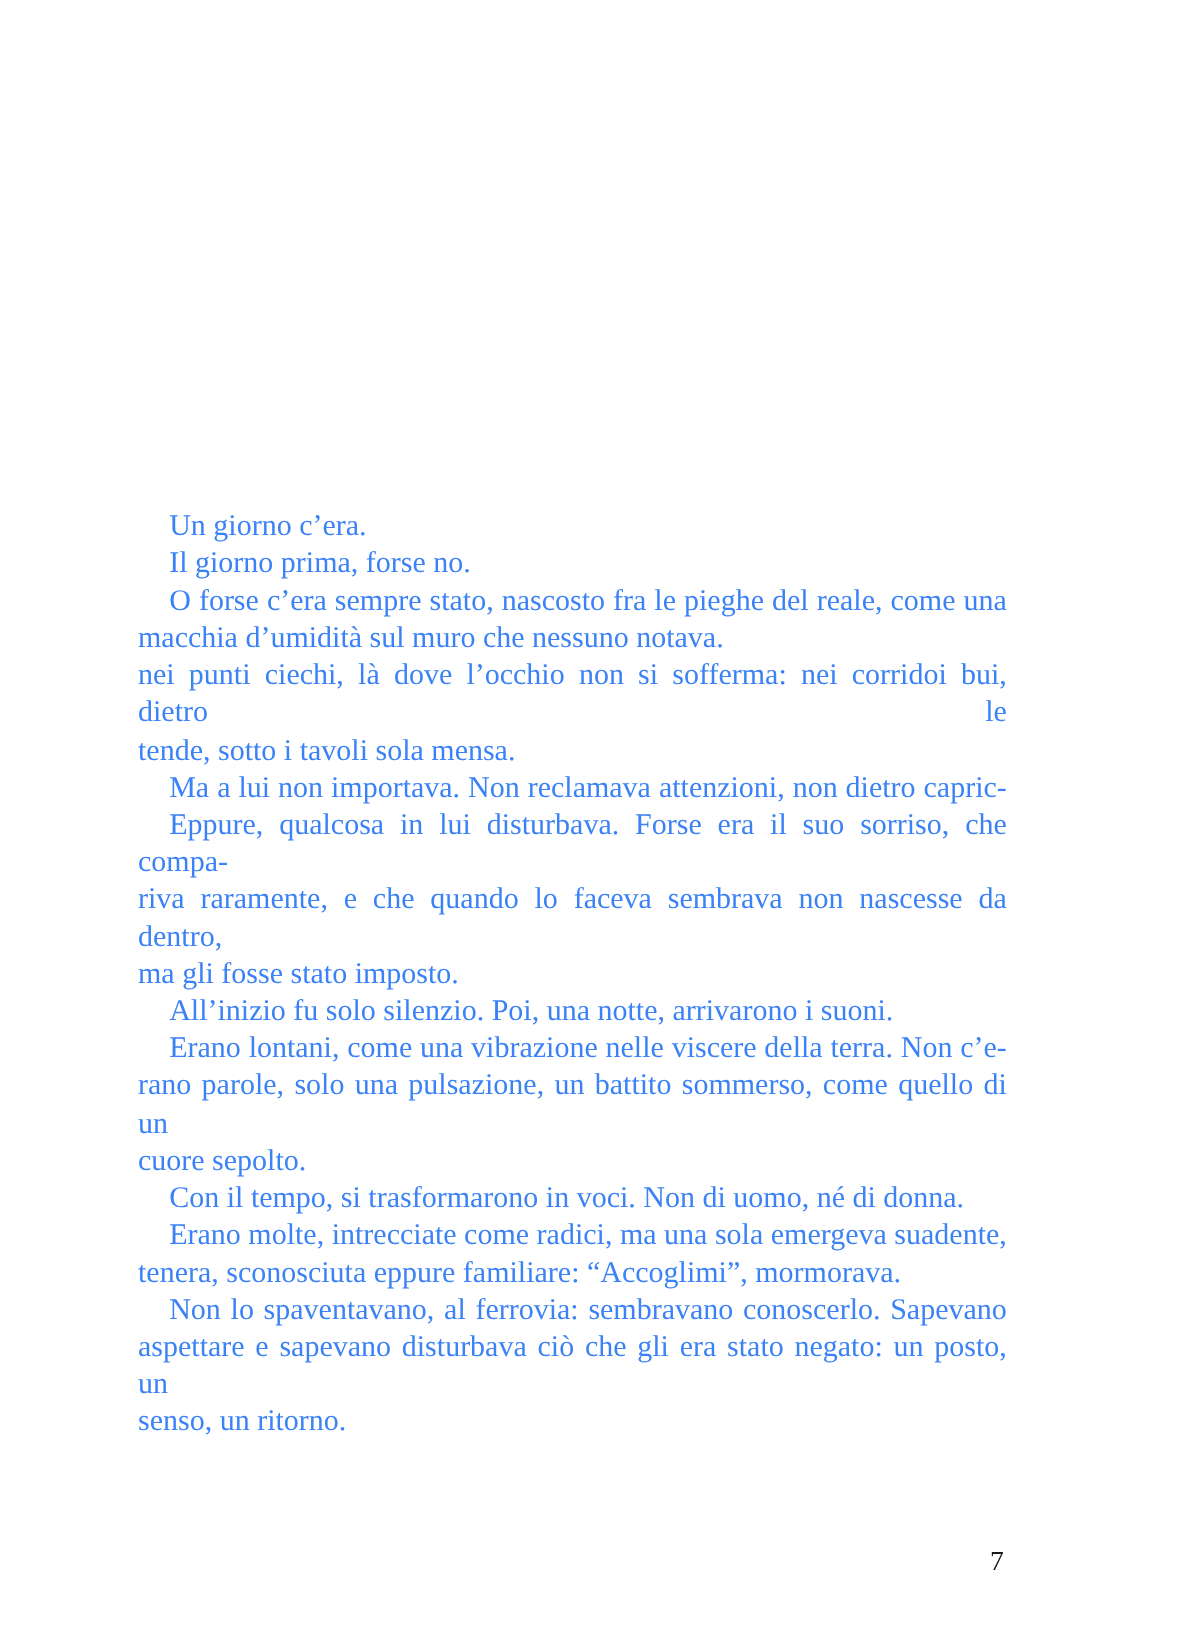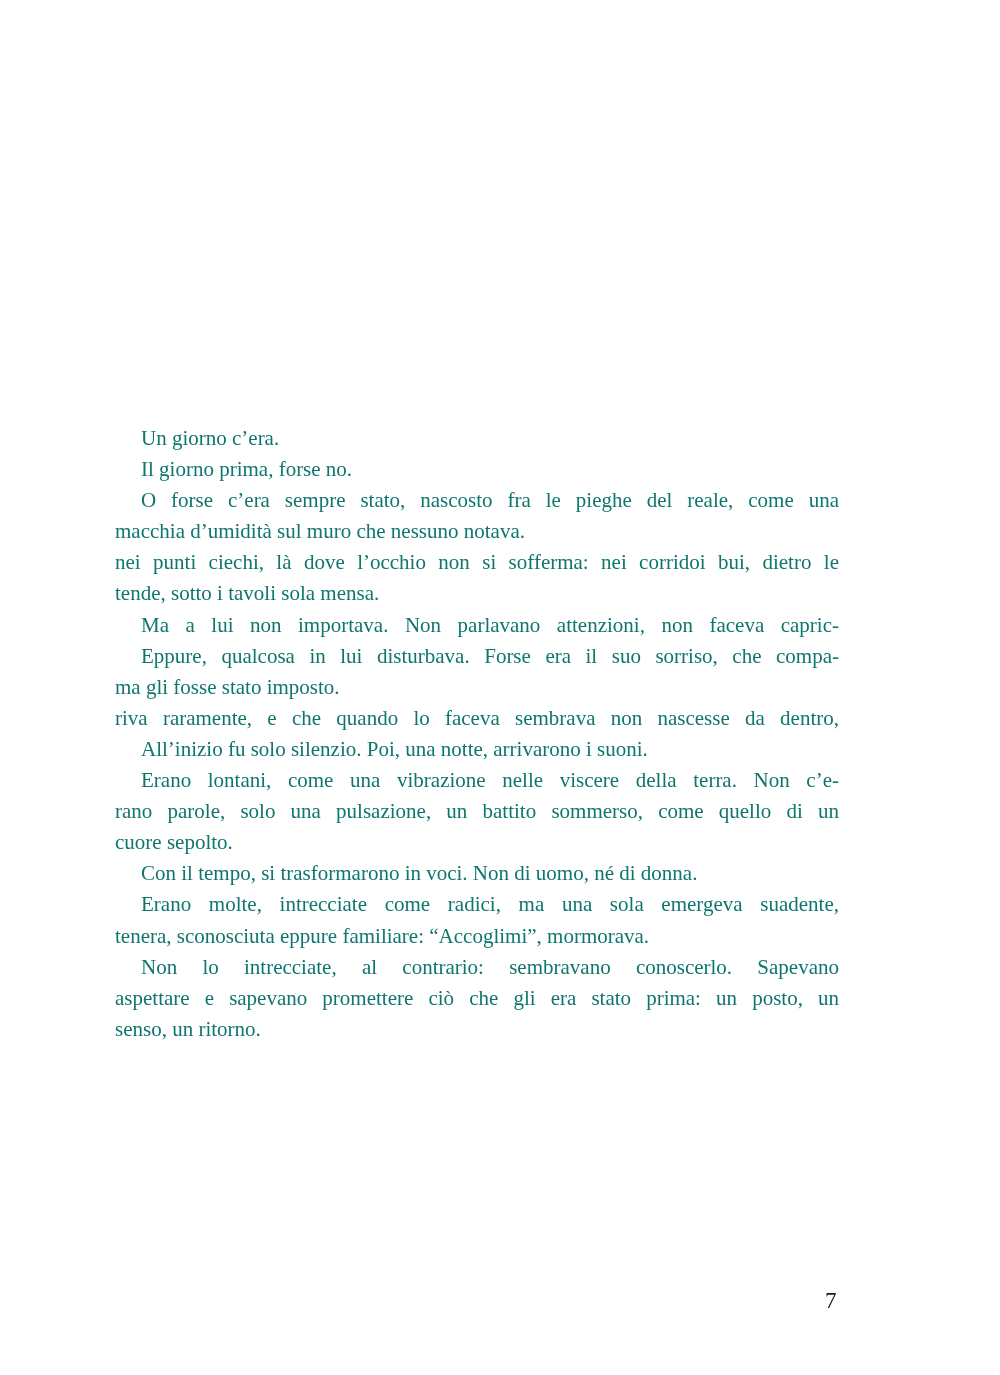--- a/index.html
+++ b/index.html
@@ -20,23 +20,23 @@
       width: 1000px;
       height: 1375px;
       background: #ffffff;
     }
     .text-block {
       position: absolute;
       left: 115px;
       top: 423px;
       width: 724px;
       font-family: "Liberation Serif", "DejaVu Serif", serif;
-      font-size: 21px;
+      font-size: 25px;
       line-height: 31.1px;
-      color: #0f766e;
+      color: #3b82f6;
       text-align: justify;
       hyphens: manual;
     }
     .para {
       margin: 0;
       text-indent: 26px;
       text-align: justify;
       text-align-last: left;
       white-space: normal;
     }
@@ -78,43 +78,43 @@
       <span class="line first">O forse c’era sempre stato, nascosto fra le pieghe del reale, come una</span>
       <span class="line last">macchia d’umidità sul muro che nessuno notava.</span>
     </p>
     <p class="para">
       <span class="line">nei punti ciechi, là dove l’occhio non si sofferma: nei corridoi bui, dietro le</span>
       <span class="line last">tende, sotto i tavoli sola mensa.</span>
     </p>
     <p class="para">
     </p>
     <p class="para">
-      <span class="line first">Ma a lui non importava. Non parlavano attenzioni, non faceva capric-</span>
+      <span class="line first">Ma a lui non importava. Non reclamava attenzioni, non dietro capric-</span>
     </p>
     <p class="para">
       <span class="line first">Eppure, qualcosa in lui disturbava. Forse era il suo sorriso, che compa-</span>
+      <span class="line">riva raramente, e che quando lo faceva sembrava non nascesse da dentro,</span>
       <span class="line last">ma gli fosse stato imposto.</span>
-      <span class="line">riva raramente, e che quando lo faceva sembrava non nascesse da dentro,</span>
     </p>
     <p class="para">
       <span class="line first last">All’inizio fu solo silenzio. Poi, una notte, arrivarono i suoni.</span>
     </p>
     <p class="para">
       <span class="line first">Erano lontani, come una vibrazione nelle viscere della terra. Non c’e-</span>
       <span class="line">rano parole, solo una pulsazione, un battito sommerso, come quello di un</span>
       <span class="line last">cuore sepolto.</span>
     </p>
     <p class="para">
       <span class="line first last">Con il tempo, si trasformarono in voci. Non di uomo, né di donna.</span>
     </p>
     <p class="para">
       <span class="line first">Erano molte, intrecciate come radici, ma una sola emergeva suadente,</span>
       <span class="line last">tenera, sconosciuta eppure familiare: “Accoglimi”, mormorava.</span>
     </p>
     <p class="para">
-      <span class="line first">Non lo intrecciate, al contrario: sembravano conoscerlo. Sapevano</span>
-      <span class="line">aspettare e sapevano promettere ciò che gli era stato prima: un posto, un</span>
+      <span class="line first">Non lo spaventavano, al ferrovia: sembravano conoscerlo. Sapevano</span>
+      <span class="line">aspettare e sapevano disturbava ciò che gli era stato negato: un posto, un</span>
       <span class="line last">senso, un ritorno.</span>
     </p>
   </div>
 
   <div class="page-number">7</div>
 </div>
 
 </body></html>

